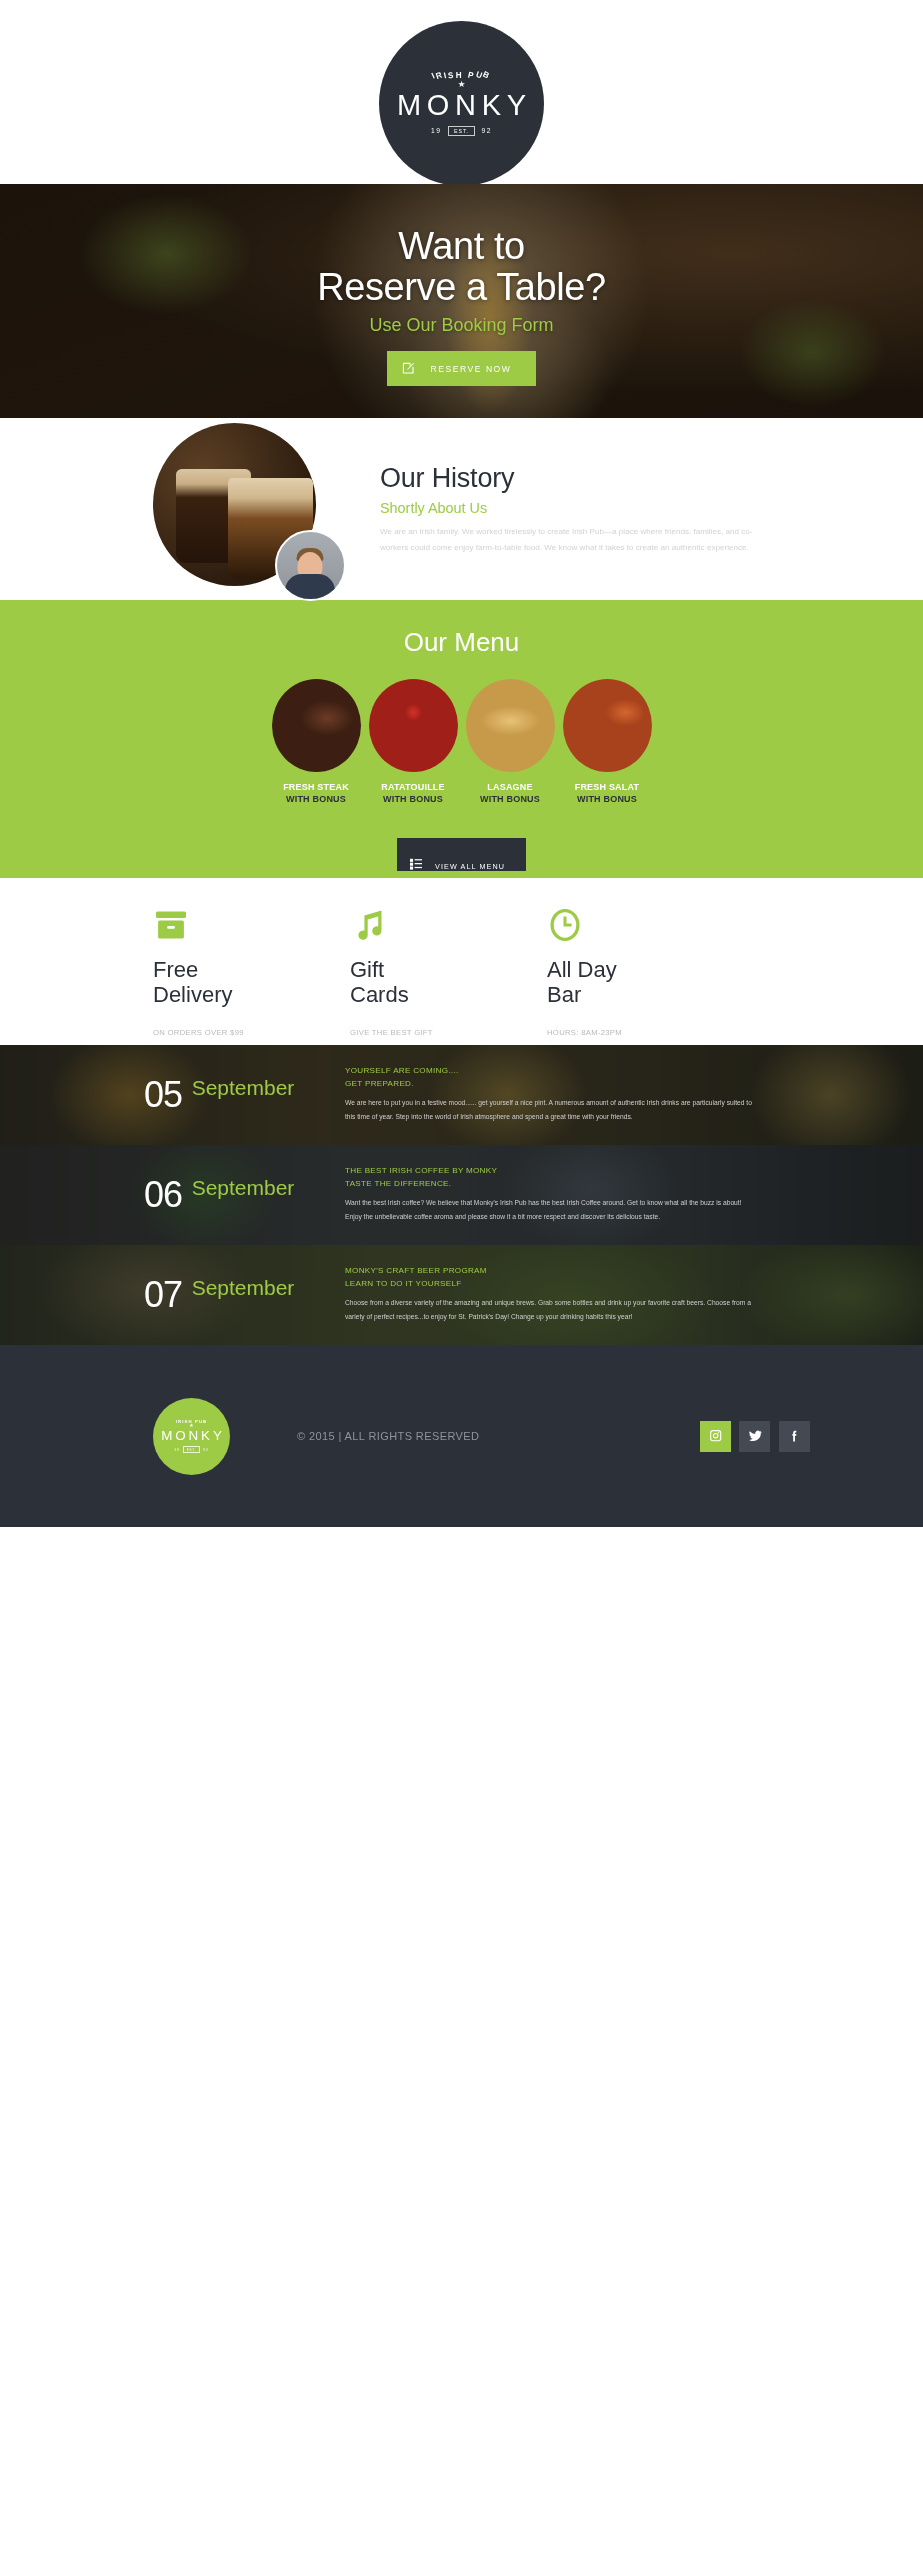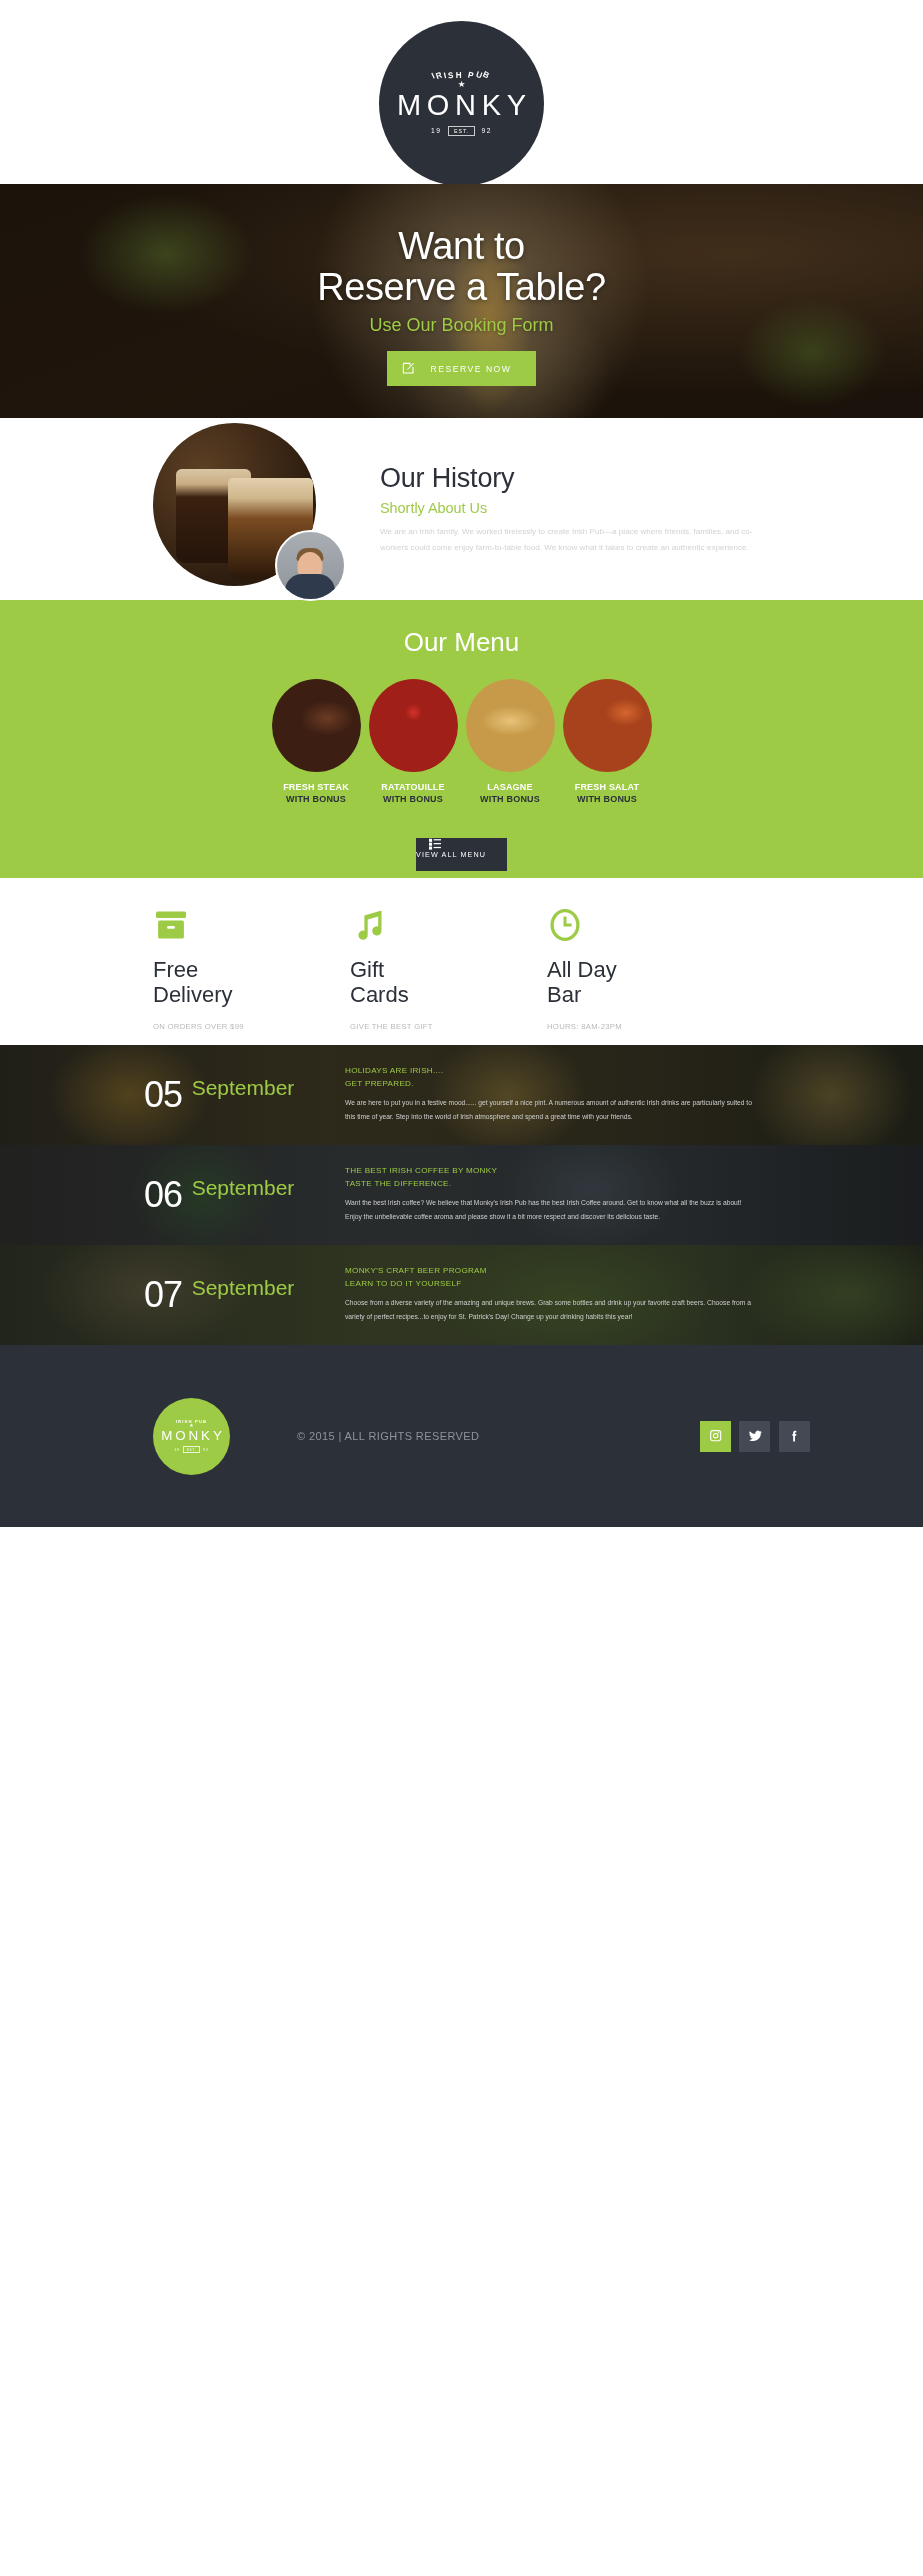--- a/index.html
+++ b/index.html
@@ -183,37 +183,37 @@
       radial-gradient(ellipse 17px 13.4px at 56% 70%, #4e7b2a 0%, #2f4d17 80%),
       linear-gradient(180deg,#cfcdc2 0%, #e7e5de 45%, #d6d3c8 100%);
   }
   .menu-label{
     margin-top:8.6px; color:#fff; font-size:9px; font-weight:bold;
     letter-spacing:0.2px; line-height:1.35;
   }
   .menu-label .l2{ color:#2b3039; display:block; }
   .btn-view-menu{
     margin-top:33px; background:#2b3039; border:none; cursor:pointer;
-    height:33px; display:flex; align-items:flex-start; padding:0 21px 0 0; min-width:84px;flex-direction:column;
+    height:33px; display:flex; align-items:flex-end; padding:0 21px 0 0; min-width:84px;
   }
   .btn-view-menu .ic{ width:38px; display:flex; align-items:center; justify-content:center; }
   .btn-view-menu .lbl{ color:#fff; font-size:7.2px; letter-spacing:1.1px; }
 
   
   .features{
     width:923px; height:167px; background:#fff;
     display:flex; padding:27px 0 0 153px; gap:44px;
   }
   .feature{ width:153px; }
   .feature-icon{ height:38px; display:flex; align-items:flex-end; }
   .feature-title{
     margin-top:15.3px; font-size:22px; line-height:1.12; color:#2b3039; font-weight:400;
   }
   .feature-note{
-    margin-top:14px; font-size:7.7px; letter-spacing:0.3px; color:#b9b9b9;
+    margin-top:20px; font-size:7.7px; letter-spacing:0.3px; color:#b9b9b9;
   }
 
   
   .news-item{
     width:923px; height:100px; position:relative; overflow:hidden;
     display:flex; align-items:center; padding-left:144px; cursor:pointer;
   }
   .news-1{
     background:
       radial-gradient(ellipse 115px 86px at 14% 50%, rgba(214,160,42,.65), rgba(120,80,20,0) 70%),
@@ -423,21 +423,21 @@
 </section>
 
 <section>
   <article class="news-item news-1">
     <div class="news-date">
       <span class="news-day">05</span>
       <span class="news-month">September</span>
     </div>
     <div class="news-body">
       <div class="news-h">
-        <span>HOLIDAYS ARE IRISH....</span><br>
+        <span>YOURSELF ARE COMING....</span><br>
         <span>GET PREPARED.</span>
       </div>
       <p class="news-p">We are here to put you in a festive mood...... get yourself a nice pint. A numerous amount of authentic Irish drinks are particularly suited to this time of year. Step into the world of Irish atmosphere and spend a great time with your friends.</p>
     </div>
   </article>
 
   <article class="news-item news-2">
     <div class="news-date">
       <span class="news-day">06</span>
       <span class="news-month">September</span>

